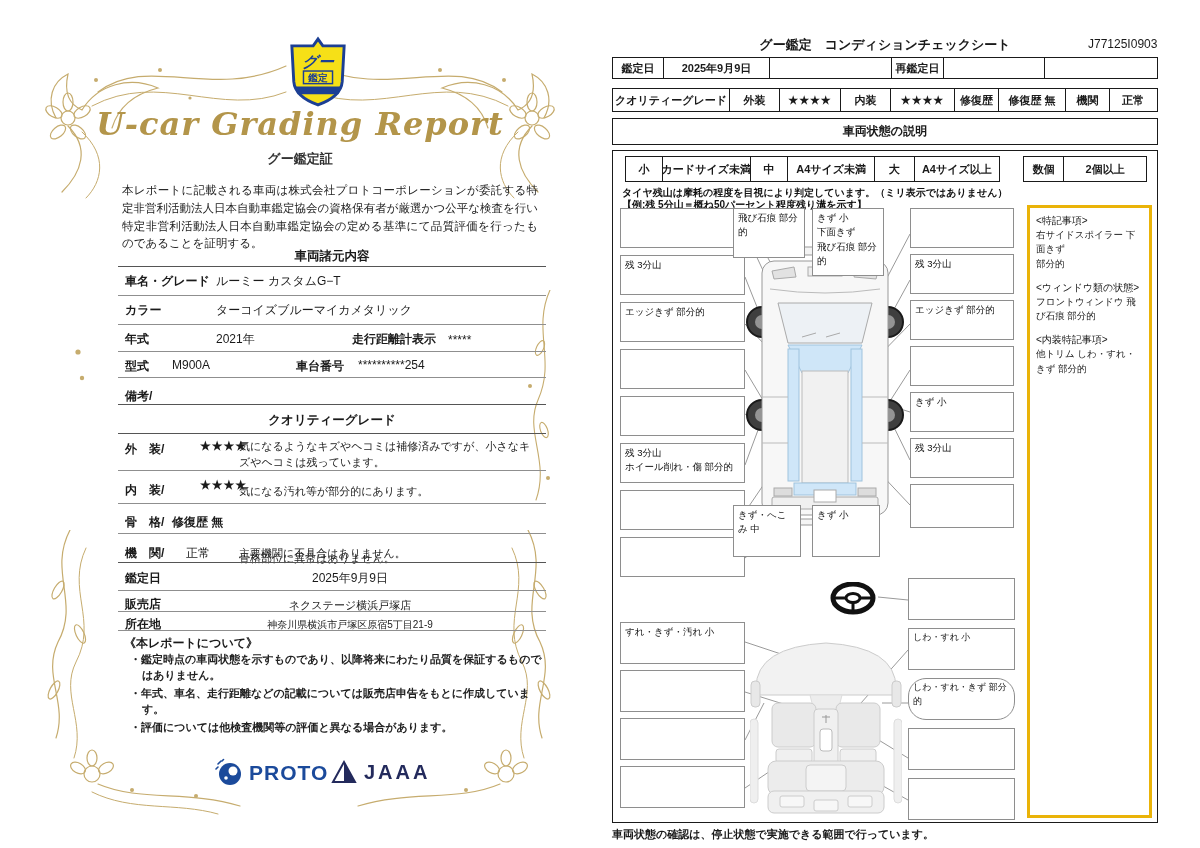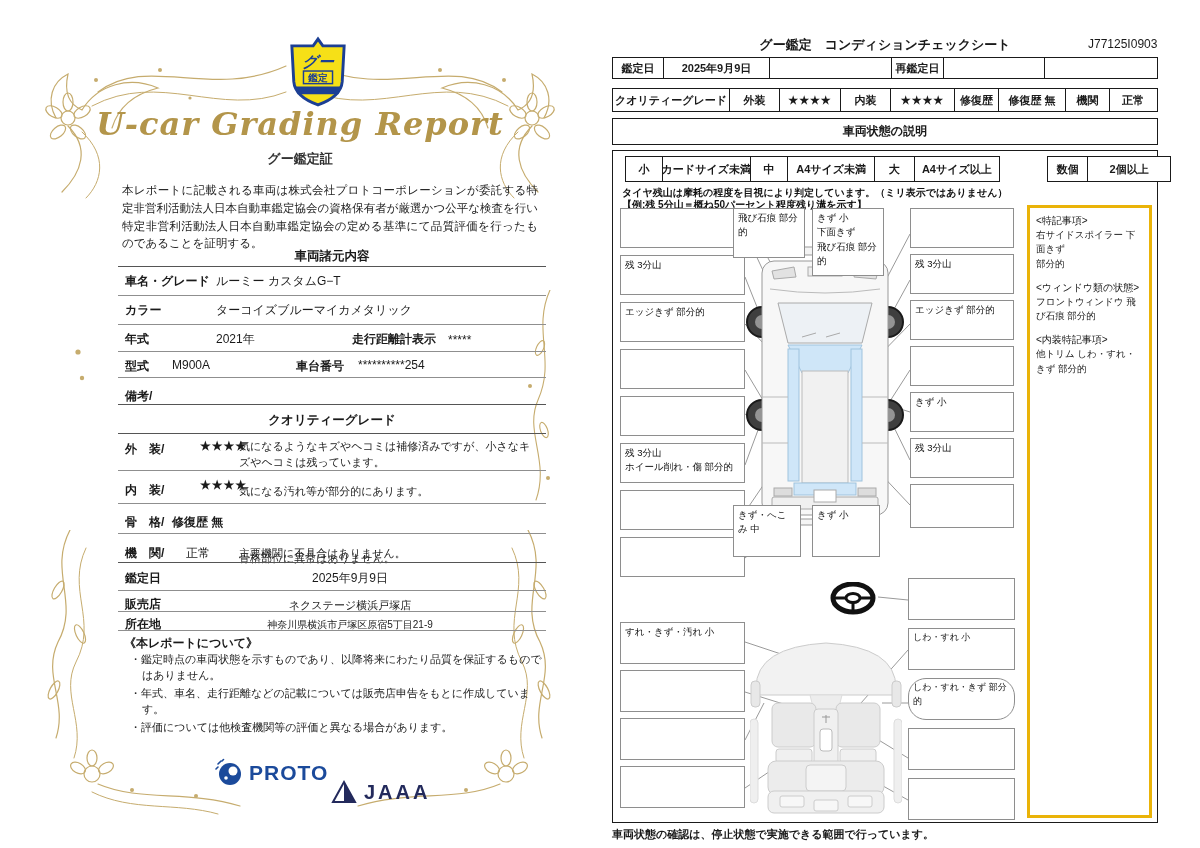--- a/index.html
+++ b/index.html
@@ -173,36 +173,36 @@
 <div class="val center-t" style="left:230px;top:570px;width:240px;">2025年9月9日</div>
 <div class="hline" style="left:118px;top:590px;width:428px;"></div>
 <div class="lab" style="left:125px;top:596px;">販売店</div>
 <div class="val center-t" style="left:230px;top:598px;width:240px;font-size:11px;">ネクステージ横浜戸塚店</div>
 <div class="hline" style="left:118px;top:611px;width:428px;"></div>
 <div class="lab" style="left:125px;top:616px;">所在地</div>
 <div class="val center-t" style="left:230px;top:618px;width:240px;font-size:10px;">神奈川県横浜市戸塚区原宿5丁目21-9</div>
 <div class="hline" style="left:118px;top:630px;width:428px;"></div>
 
 <div class="abs serif" style="left:124px;top:635px;font-size:12px;font-weight:700;">《本レポートについて》</div>
-<div class="abs" style="left:130px;top:652px;width:418px;">
+<div class="abs" style="left:130px;top:652px;width:418px;font-weight:bold;">
   <div class="about-item">・鑑定時点の車両状態を示すものであり、以降将来にわたり品質を保証するものではありません。</div>
   <div class="about-item">・年式、車名、走行距離などの記載については販売店申告をもとに作成しています。</div>
   <div class="about-item">・評価については他検査機関等の評価と異なる場合があります。</div>
 </div>
 
 <div class="abs" style="left:214px;top:758px;display:flex;align-items:center;gap:5px;">
   <svg width="30" height="30" viewBox="0 0 30 30">
     <path d="M4,6 l3,-3 M2,11 l2,-2 M8,3 l1.5,-1.5" stroke="#1b4a9b" stroke-width="1.6" stroke-linecap="round"></path>
     <circle cx="16" cy="16" r="11" fill="#1b4a9b"></circle>
     <circle cx="19" cy="13" r="4.5" fill="#ffffff"></circle>
     <circle cx="12" cy="20" r="1.8" fill="#ffffff"></circle>
   </svg>
   <span style="font-size:21px;font-weight:900;color:#1b4a9b;letter-spacing:1px;">PROTO</span>
 </div>
-<div class="abs" style="left:330px;top:758px;display:flex;align-items:center;gap:6px;margin-top:20px;">
+<div class="abs" style="left:330px;top:758px;display:flex;align-items:center;gap:6px;">
   <svg width="28" height="28" viewBox="0 0 28 28">
     <polygon points="3,24 14,4 25,24" fill="none" stroke="#232a5c" stroke-width="2"></polygon>
     <polygon points="14,4 25,24 14,24" fill="#232a5c"></polygon>
   </svg>
   <span style="font-size:20px;font-weight:800;color:#232a5c;letter-spacing:3px;">JAAA</span>
 </div>
 
 <div class="abs center-t" style="left:640px;top:36px;width:490px;font-size:13px;font-weight:700;">グー鑑定　コンディションチェックシート</div>
 <div class="abs" style="left:1088px;top:37px;font-size:12px;">J77125I0903</div>
 
@@ -231,21 +231,21 @@
 <div class="secbox" style="left:612px;top:150px;width:546px;height:673px;"></div>
 
 <div class="tbl" style="left:625px;top:156px;width:375px;height:26px;">
   <div class="c" style="width:36px;">小</div>
   <div class="c" style="width:88px;">カードサイズ未満</div>
   <div class="c" style="width:38px;">中</div>
   <div class="c" style="width:87px;">A4サイズ未満</div>
   <div class="c" style="width:40px;">大</div>
   <div class="c" style="width:86px;">A4サイズ以上</div>
 </div>
-<div class="tbl" style="left:1023px;top:156px;width:124px;height:26px;margin-left:24px;">
+<div class="tbl" style="left:1023px;top:156px;width:124px;height:26px;">
   <div class="c" style="width:40px;">数個</div>
   <div class="c" style="width:84px;">2個以上</div>
 </div>
 
 <div class="smallnote" style="left:622px;top:186px;">タイヤ残山は摩耗の程度を目視により判定しています。（ミリ表示ではありません）</div>
 <div class="smallnote" style="left:622px;top:198px;">【例:残 5分山＝概ね50パーセント程度残り溝を示す】</div>
 
 <svg class="conn" style="left:612px;top:205px;" width="420" height="375" viewBox="0 0 420 375" stroke="#9a9a9a" stroke-width="1">
   <path d="M133,27 L186,140"></path>
     <path d="M133,72 L151,117"></path>

